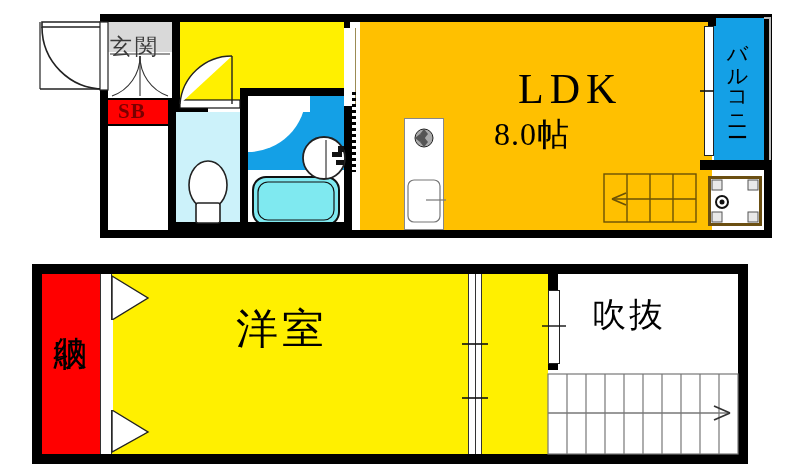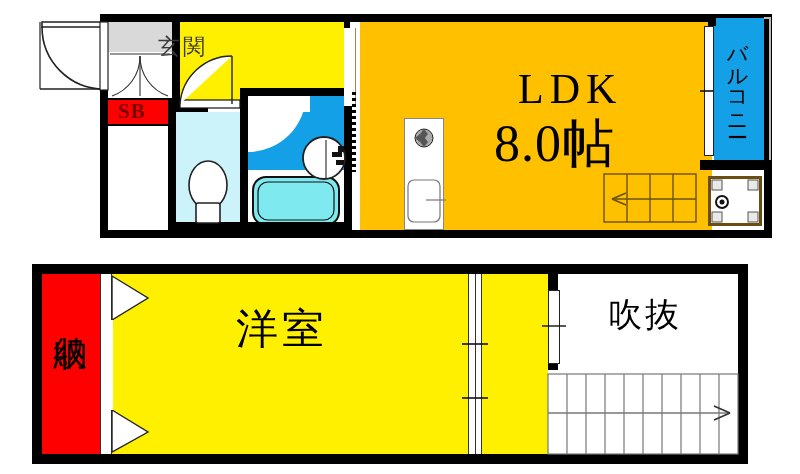--- a/index.html
+++ b/index.html
@@ -130,22 +130,22 @@
       <rect x="748" y="180" width="10" height="10" fill="#e9e9e9" stroke="#555" stroke-width="1"></rect>
       <rect x="712" y="212" width="10" height="10" fill="#e9e9e9" stroke="#555" stroke-width="1"></rect>
       <rect x="748" y="212" width="10" height="10" fill="#e9e9e9" stroke="#555" stroke-width="1"></rect>
 
       <line x1="700" y1="91" x2="714" y2="91" stroke="#111" stroke-width="1.6"></line>
 
       <path d="M764,18 L770,18 L770,160" fill="none" stroke="#bbb" stroke-width="2"></path>
     </svg>
 
     <div class="label" style="left:480px;top:68px;font-size:42px;letter-spacing:6px;font-weight:400;margin-left:38px;">LDK</div>
-    <div class="label" style="left:494px;top:118px;font-size:52px;letter-spacing:1px;">8.0帖</div>
-    <div class="label" style="left:110px;top:36px;font-size:22px;letter-spacing:3px;color:#3a3a3a;padding-left:48px;">玄関</div>
+    <div class="label" style="left:494px;top:118px;font-size:32px;letter-spacing:1px;">8.0帖</div>
+    <div class="label" style="left:110px;top:36px;font-size:22px;letter-spacing:3px;color:#3a3a3a;">玄関</div>
     <div class="label" style="left:118px;top:101px;font-size:21px;letter-spacing:1px;color:#7a0000;font-weight:700;">SB</div>
     <div class="label vlabel" style="left:726px;top:30px;font-size:21px;">バルコニー</div>
   </div>
 
   <div class="abs" style="left:0;top:240px;width:708px;height:234px;">
 
     <div class="abs wall" style="left:32px;top:24px;width:716px;height:200px;"></div>
     <div class="abs white" style="left:42px;top:34px;width:696px;height:180px;"></div>
 
     <div class="fill yellow" style="left:100px;top:34px;width:448px;height:180px;"></div>
@@ -186,16 +186,16 @@
       <line x1="662" y1="134" x2="662" y2="214" stroke="#777" stroke-width="1.2"></line>
       <line x1="681" y1="134" x2="681" y2="214" stroke="#777" stroke-width="1.2"></line>
       <line x1="700" y1="134" x2="700" y2="214" stroke="#777" stroke-width="1.2"></line>
       <line x1="719" y1="134" x2="719" y2="214" stroke="#777" stroke-width="1.2"></line>
       <line x1="548" y1="173" x2="730" y2="173" stroke="#777" stroke-width="1.4"></line>
       <path d="M730,173 L714,166 M730,173 L714,180" fill="none" stroke="#333" stroke-width="1.8"></path>
     </svg>
 
     <div class="label" style="left:236px;top:68px;font-size:42px;letter-spacing:4px;">洋室</div>
     <div class="label vlabel" style="left:52px;top:70px;font-size:34px;">収納</div>
-    <div class="label" style="left:592px;top:58px;font-size:34px;letter-spacing:3px;margin-left:16px;">吹抜</div>
+    <div class="label" style="left:592px;top:58px;font-size:34px;letter-spacing:3px;">吹抜</div>
   </div>
 
 </div>
 
 </body></html>

